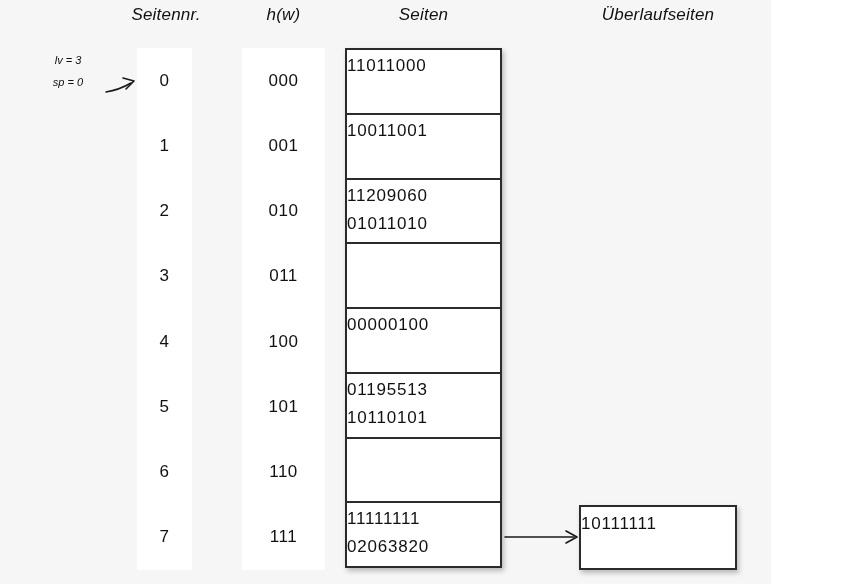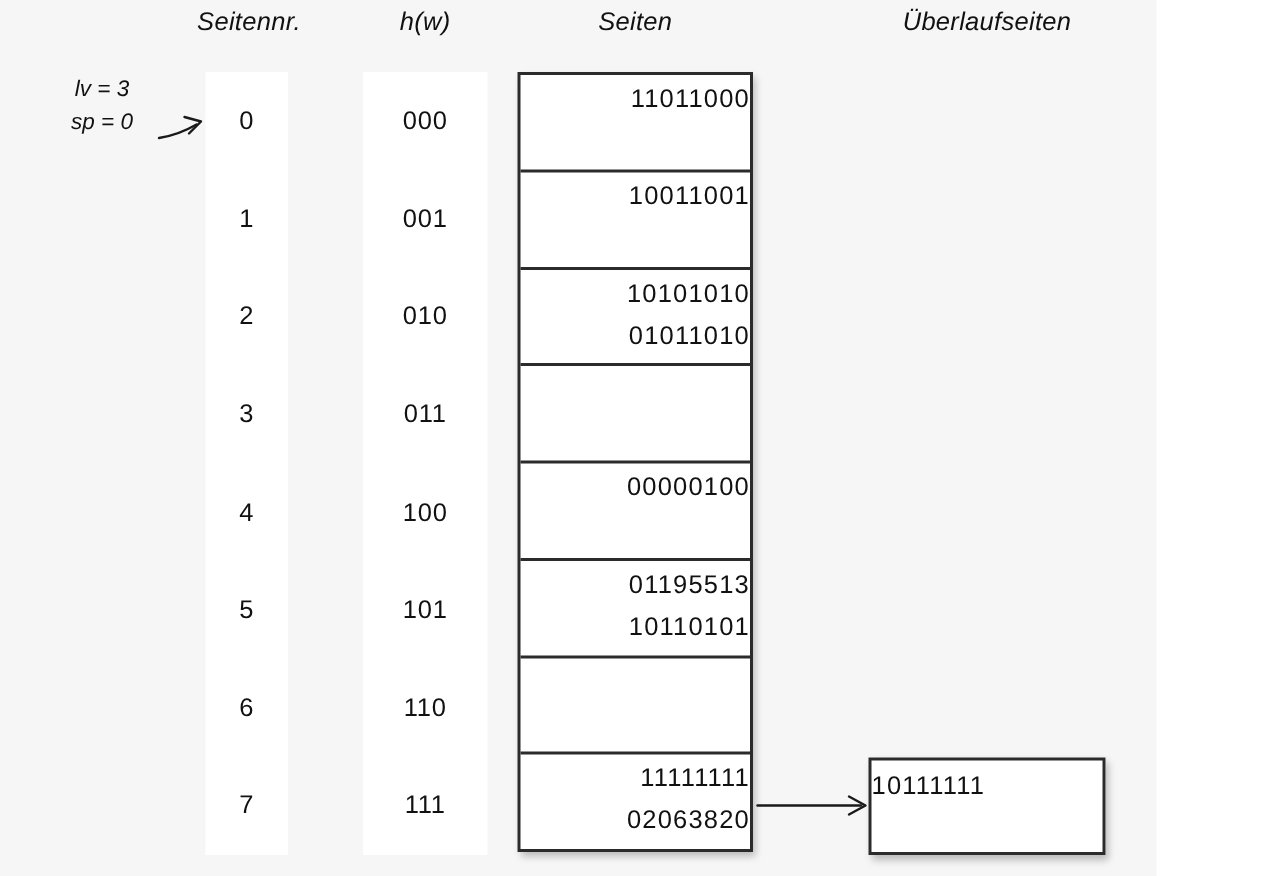--- a/index.html
+++ b/index.html
@@ -19,21 +19,21 @@
   }
   .hdr{
     position:absolute;top:3px;
     font-style:italic;
     font-size:17px;line-height:24px;
     text-align:center;
     letter-spacing:0.2px;
   }
   .annotation{
     position:absolute;left:32px;top:49px;width:72px;
-    font-style:italic;font-size:15px;line-height:22px;
+    font-style:italic;font-size:11px;line-height:22px;
     text-align:center;
   }
   .strip{
     position:absolute;top:48px;height:522px;
     background:var(--strip);
     display:flex;flex-direction:column;
   }
   .strip .slot{
     flex:1;
     display:flex;align-items:center;justify-content:center;
@@ -44,21 +44,21 @@
     position:absolute;left:345px;top:48px;width:157px;height:520px;
     box-sizing:border-box;
     background:#ffffff;
     border:2px solid var(--border);
     box-shadow:2px 3px 5px rgba(0,0,0,0.25);
     display:flex;flex-direction:column;
   }
   .mainbox .cell{
     flex:1;
     box-sizing:border-box;
-    text-align:right;
+    text-align:left;
     padding-top:2px;
   }
   .mainbox .cell:not(:last-child){
     border-bottom:2px solid var(--border);
   }
   .bline{
     font-size:17px;line-height:28px;
     letter-spacing:0.8px;
   }
   .overflowbox{
@@ -114,21 +114,21 @@
   <div class="mainbox">
     <div class="cell">
       <div class="bline">11011000</div>
       <div class="bline"></div>
     </div>
     <div class="cell">
       <div class="bline">10011001</div>
       <div class="bline"></div>
     </div>
     <div class="cell">
-      <div class="bline">10101010</div>
+      <div class="bline">11209060</div>
       <div class="bline">01011010</div>
     </div>
     <div class="cell">
       <div class="bline"></div>
       <div class="bline"></div>
     </div>
     <div class="cell">
       <div class="bline">00000100</div>
       <div class="bline"></div>
     </div>

